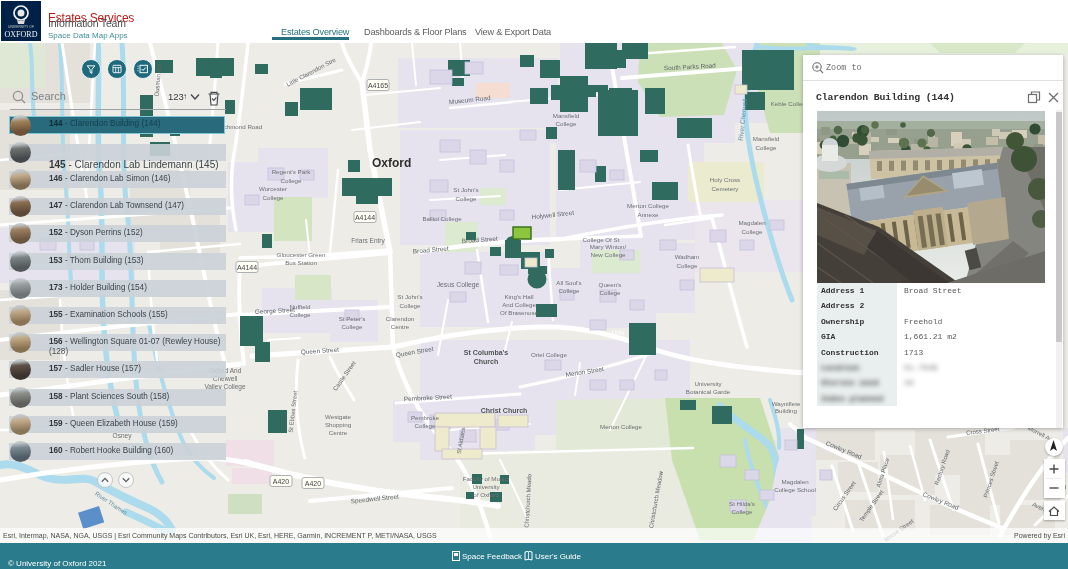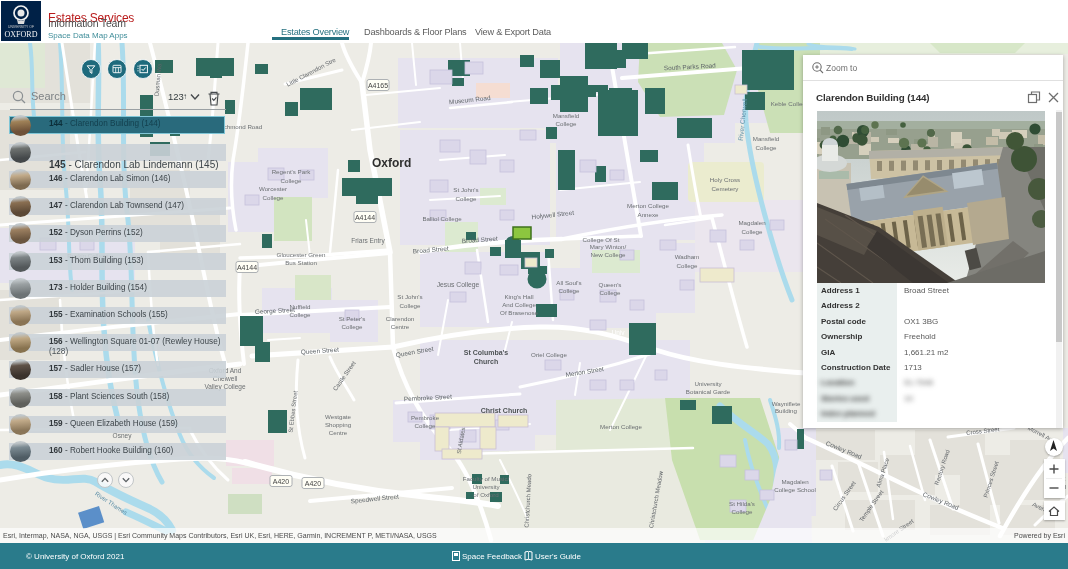--- a/index.html
+++ b/index.html
@@ -16,29 +16,29 @@
 #tab1 { left:281px; color:#25707f; }
 #tab1u { position:absolute; left:272px; top:37px; width:77px; height:2.5px; background:#25707f; }
 
 
 #attrib { position:absolute; left:0; top:528px; width:1068px; height:15px; background:rgba(255,255,255,0.68); z-index:20; font-size:7px; color:#4a4a4a; line-height:15px; }
 #attrib .l { position:absolute; left:3px; }
 #attrib .r { position:absolute; right:3px; }
 
 
 #footer { position:absolute; left:0; top:543px; width:1068px; height:26px; background:#2a7b8b; z-index:30; color:#fff; font-size:8px; }
-#footer .c { position:absolute; left:8px; top:9px;margin-left:18px; }
+#footer .c { position:absolute; left:8px; top:16px; }
 #footer .f1 { position:absolute; left:462px; top:9px; }
 #footer .f2 { position:absolute; left:535px; top:9px; }
 
 
 #leftpanel { position:absolute; left:0; top:52px; width:240px; height:450px; z-index:20; }
 
 
-#popup { position:absolute; left:803px; top:55px; width:260px; height:373px; background:#fff; z-index:25; box-shadow:0 1px 4px rgba(0,0,0,.3); }
+#popup { position:absolute; left:803px; top:55px; width:260px; height:373px; background:#fff; z-index:25; box-shadow:0 1px 4px rgba(0,0,0,.3);font-family:Liberation Mono, monospace; }
 #zoomto { position:absolute; left:0; top:0; width:260px; height:26px; border-bottom:1px solid #e0e0e0; }
 #zoomto span { position:absolute; left:23px; top:8px; font-size:8.5px; color:#6e6e6e; }
 #ptitle { position:absolute; left:13px; top:37px; font-size:9.8px; font-weight:bold; color:#323232; letter-spacing:-0.1px; }
 #ptable { position:absolute; left:14px; top:228px; width:230px; font-size:10px; }
 .prow { display:flex; height:15.4px; line-height:15.4px; }
 .prow .k { width:80px; background:#e9efee; color:#323232; font-weight:bold; padding-left:4px; font-size:8px; }
 .prow .v { flex:1; color:#595959; padding-left:7px; font-size:8px; }
 
 
 #compass { position:absolute; left:1045px; top:438px; width:18px; height:18px; background:#fff; border-radius:50%; box-shadow:0 1px 2px rgba(0,0,0,.3); z-index:20; }
@@ -694,24 +694,20 @@
       <div id="ptable">
         <div class="prow">
           <span class="k">Address 1</span>
           <span class="v">Broad Street</span>
         </div>
         <div class="prow">
           <span class="k">Address 2</span>
           <span class="v"></span>
         </div>
         <div class="prow">
-          <span class="k">Postal code</span>
-          <span class="v">OX1 3BG</span>
-        </div>
-        <div class="prow">
           <span class="k">Ownership</span>
           <span class="v">Freehold</span>
         </div>
         <div class="prow">
           <span class="k">GIA</span>
           <span class="v">1,661.21 m2</span>
         </div>
         <div class="prow">
           <span class="k">Construction Date</span>
           <span class="v">1713</span>

